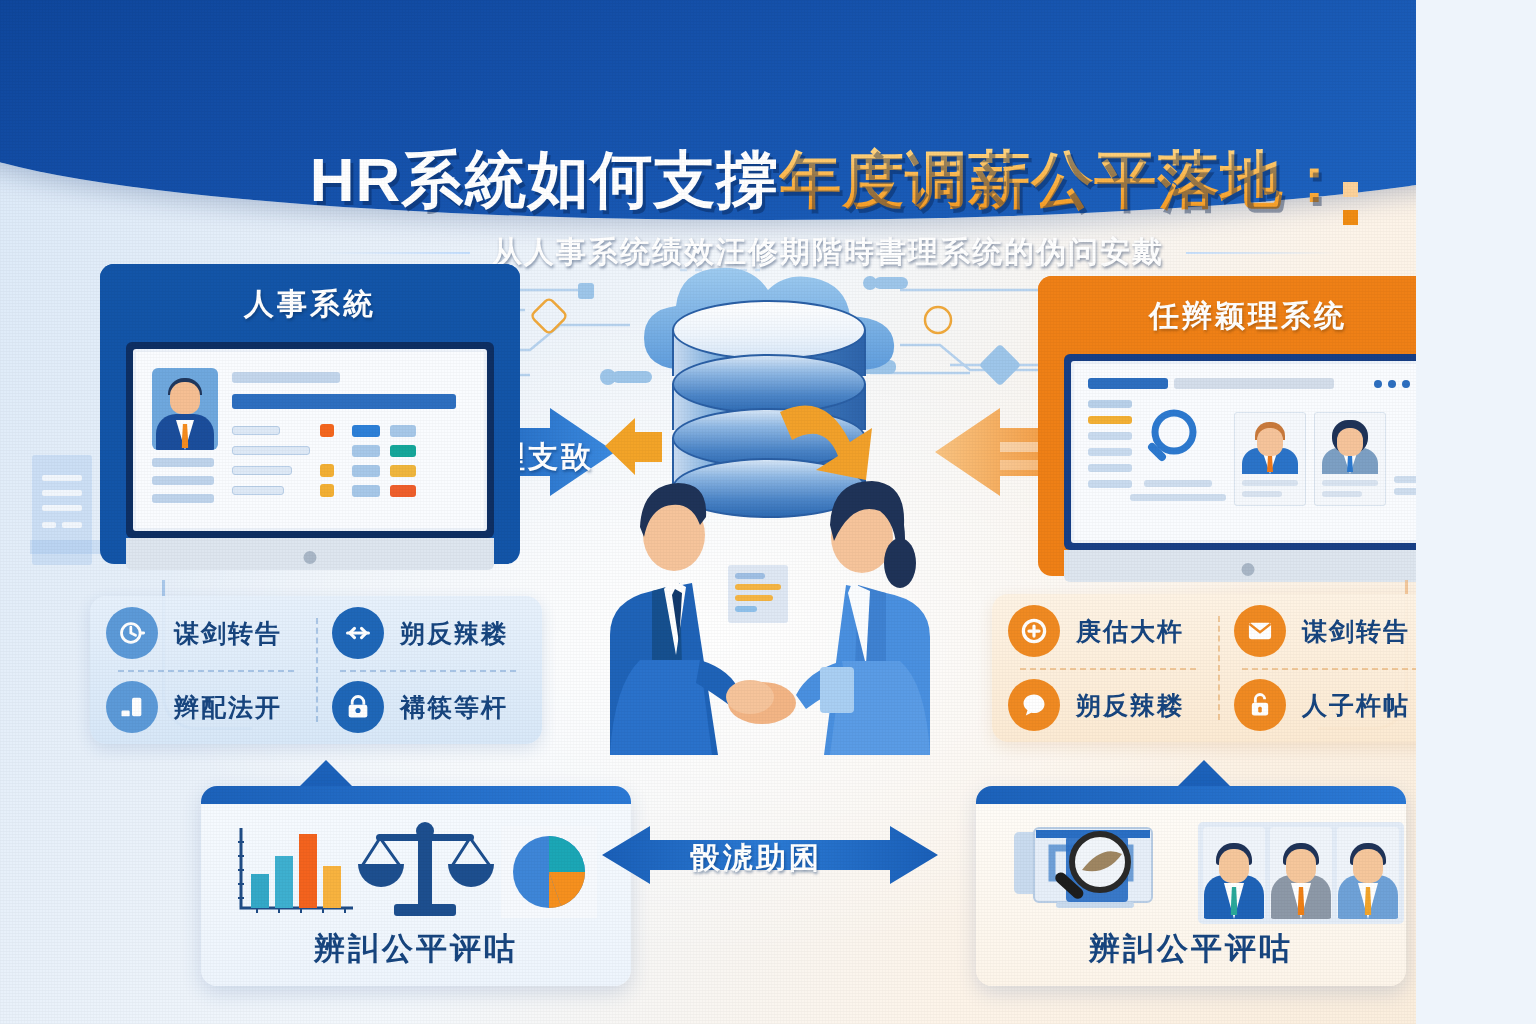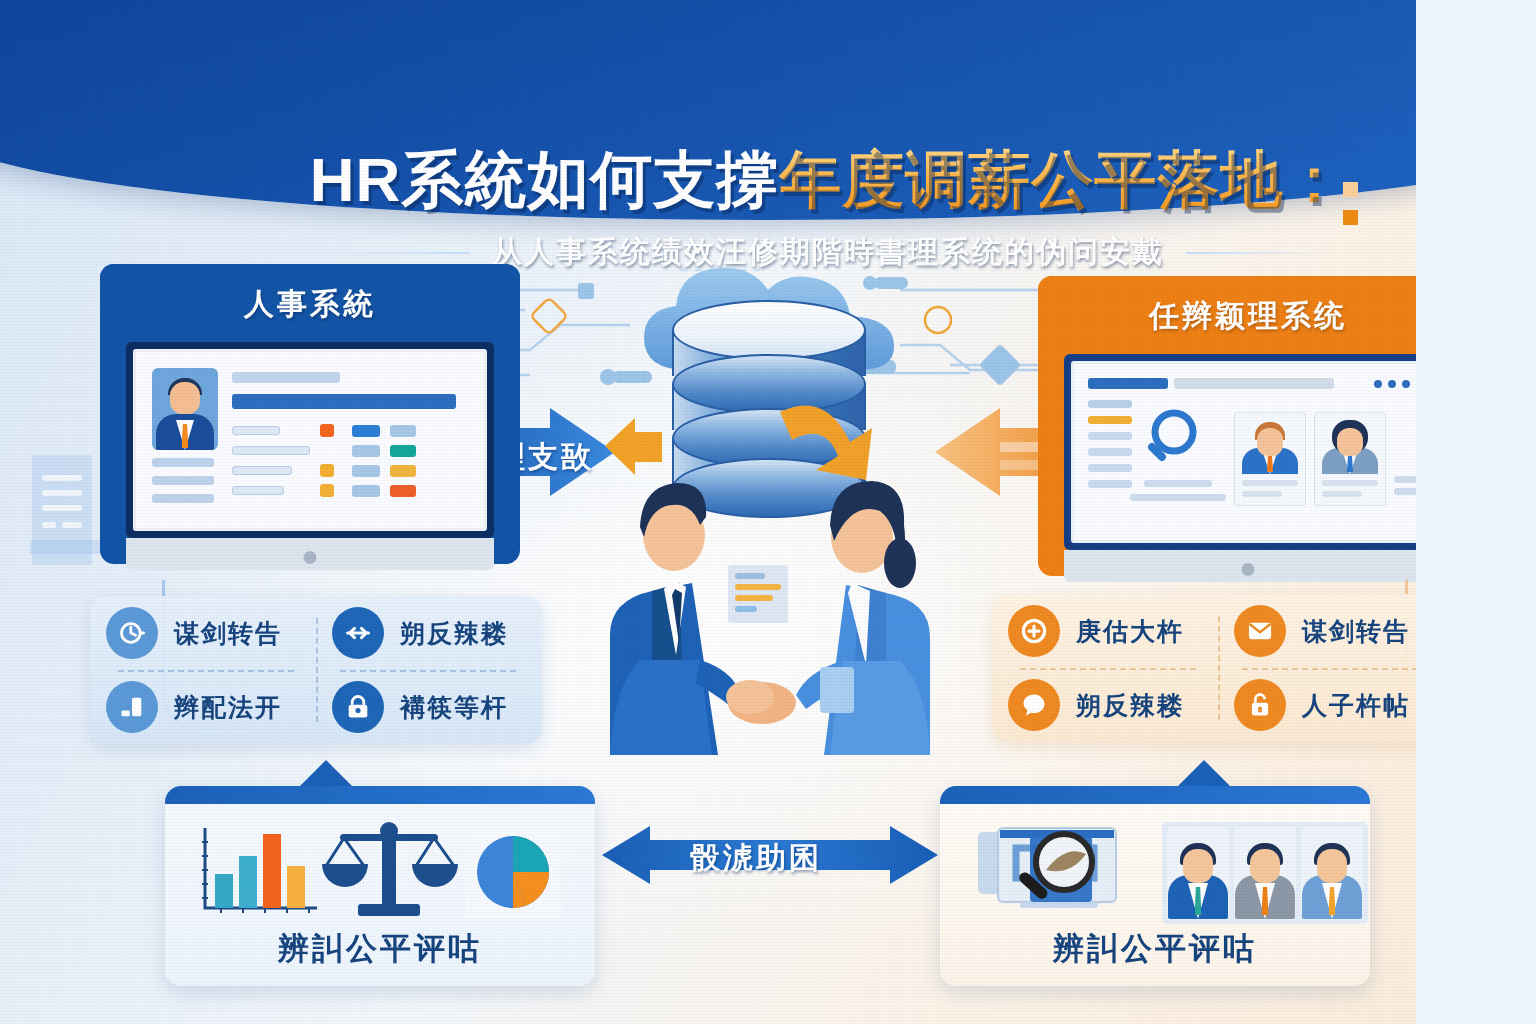--- a/index.html
+++ b/index.html
@@ -148,21 +148,21 @@
     border:2px solid #2a5fa5; }
   .db-body { position:absolute; left:0; width:194px; height:46px;
     background:linear-gradient(90deg,#c9dcf2 0%,#7fb0e0 22%,#3f7cc0 62%,#2e64ab 100%);
     border-left:2px solid #2a5fa5; border-right:2px solid #2a5fa5; }
 
   .arrow-lbl { position:absolute; color:#fff; font-size:30px; font-weight:700;
     letter-spacing:3px; white-space:nowrap; text-shadow:1px 2px 3px rgba(0,40,90,.45); }
 
   
   .bot-card { position:absolute; width:430px; height:200px; border-radius:16px;
-    overflow:hidden; box-shadow:0 7px 20px rgba(40,80,150,.16); }
+    overflow:hidden; box-shadow:0 7px 20px rgba(40,80,150,.16);margin-left:36px; }
   .bot-card.left  { background:linear-gradient(180deg,#f7fbff 0%,#eef5fd 100%); }
   .bot-card.right { background:linear-gradient(180deg,#fffdf9 0%,#fdf5ea 100%); }
   .bot-strip { position:absolute; left:0; top:0; width:100%; height:18px;
     background:linear-gradient(90deg,#1c62bb,#2c7ad6); }
   .bot-label { position:absolute; left:0; bottom:16px; width:100%; text-align:center;
     font-size:31px; font-weight:700; color:#17457f; letter-spacing:3px; }
   .bot-art { position:absolute; left:0; top:30px; width:100%; height:110px; }
 
   .people-strip { position:absolute; display:flex; gap:5px; padding:5px;
     background:#e4edf8; border-radius:5px; }

